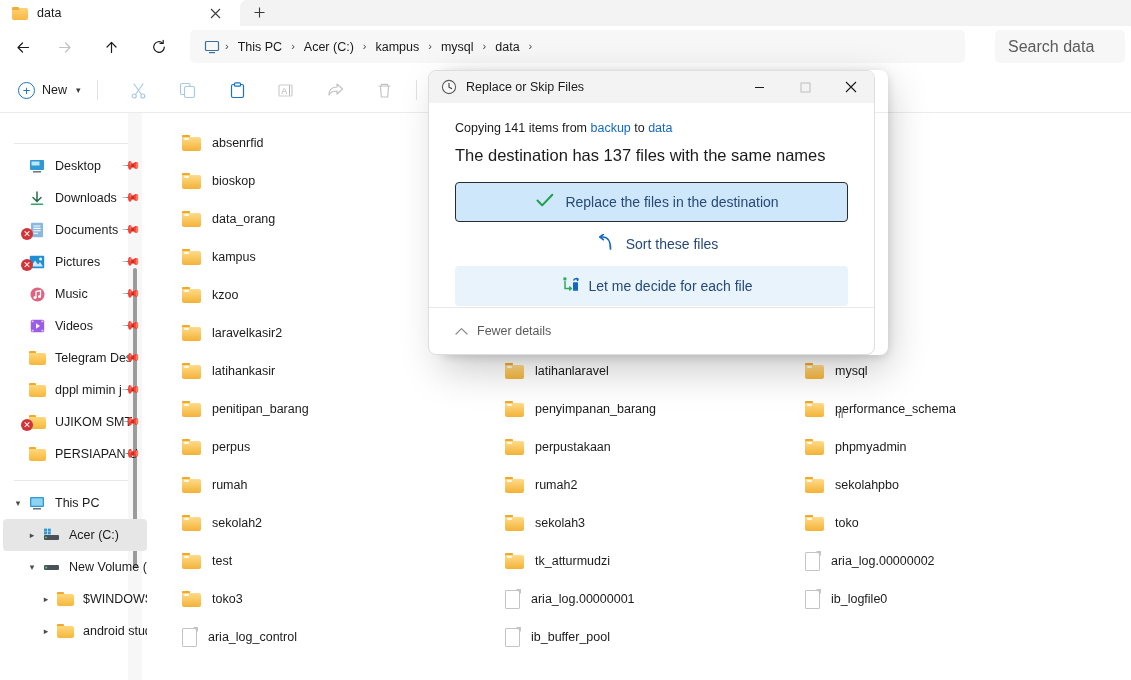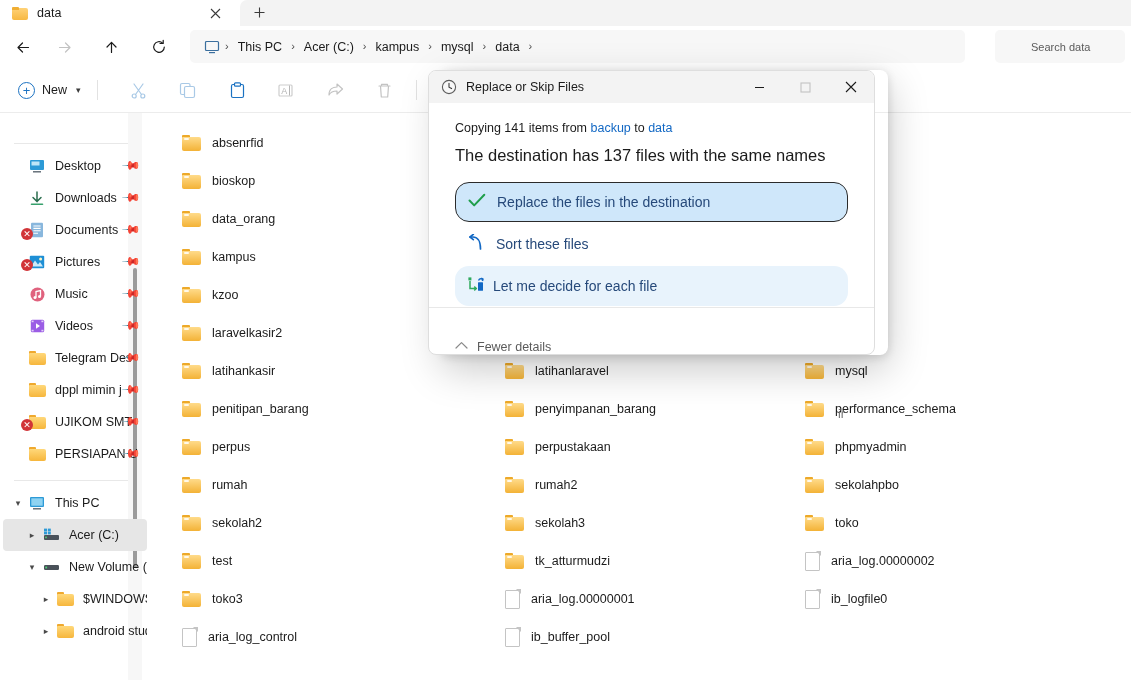--- a/index.html
+++ b/index.html
@@ -73,21 +73,21 @@
   .crumb-sep {
     font-size:11px; color:#4a4a4a; padding:0 1px; line-height:1;
   }
   .pc-ico { display:flex; align-items:center; padding:0 4px; }
 
   .searchbox {
     position:absolute; left:995px; top:4px; width:130px; height:33px;
     background:#f7f7f7; border-radius:5px;
     display:flex; align-items:center; padding-left:13px;
   }
-  .searchbox .ph { font-size:11px; color:#5b5b5b;margin-left:23px; }
+  .searchbox .ph { font-size:16px; color:#5b5b5b; }
 
   
   .cmdbar {
     position:absolute; left:0; top:68px; width:1131px; height:45px;
     background:#ffffff; border-bottom:1px solid #ececec;
     display:flex; align-items:center;
   }
   .cmd-new {
     display:flex; align-items:center; gap:7px; margin-left:10px;
     padding:5px 8px; border-radius:4px;
@@ -202,29 +202,30 @@
   .dlg-ctl {
     position:absolute; top:0; width:46px; height:32px;
     display:flex; align-items:center; justify-content:center; color:#1b1b1b;
   }
   .dlg-body { padding:18px 26px 0 26px; }
   .dlg-copying { font-size:12.5px; color:#1b1b1b; margin-bottom:11px; }
   .dlg-copying .lnk { color:#1268c4; }
   .dlg-head { font-size:16.5px; color:#1b1b1b; font-weight:400; margin-bottom:17px; }
   .opt {
     height:40px; display:flex; align-items:center; gap:11px; padding-left:12px;
-    border-radius:14px;
+    border-radius:4px;
+    justify-content:center;
   }
   .opt .txt { font-size:14px; color:#26497a; }
   .opt.sel { background:#cfe7fa; border:1.5px solid #2b2b2b; }
   .opt.tint { background:#e8f3fc;gap:8px; }
   .opt.plain { margin-top:2px; margin-bottom:2px; }
   .dlg-footer {
     position:absolute; left:0; bottom:0; width:100%; height:47px;
-    border-top:1px solid #e8e8e8; display:flex; align-items:flex-end;
+    border-top:1px solid #e8e8e8; display:flex; align-items:center;
     padding-left:26px; gap:9px;
   }
   .dlg-footer .txt { font-size:12.5px; color:#5b5b5b; }
 </style>
 </head>
 <body>
 
 <div class="window">
 
   <div class="tabstrip">

